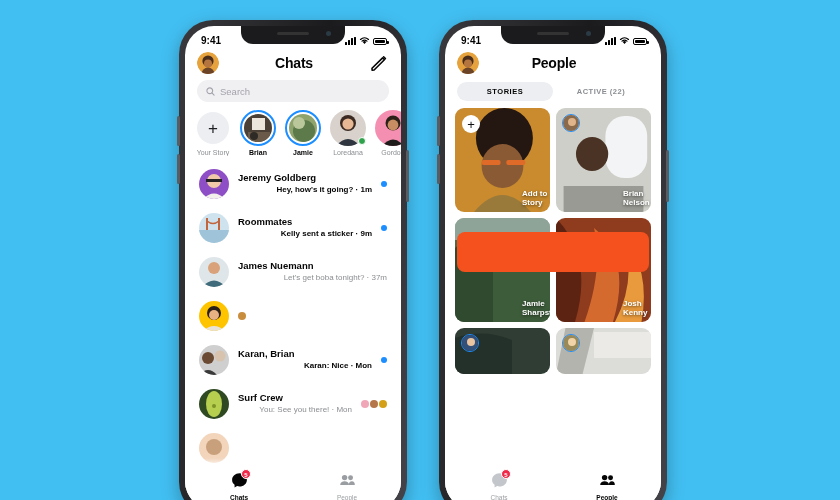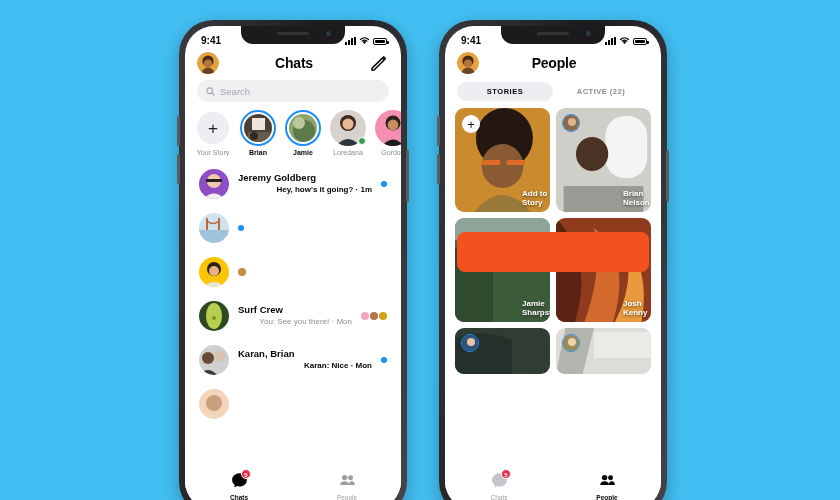--- a/index.html
+++ b/index.html
@@ -333,53 +333,52 @@
       </div>
 
       <div class="chatrow unread">
         <div class="av">
           <svg viewBox="0 0 30 30" width="30" height="30">
               <rect width="30" height="30" fill="#cfe3ef"></rect>
           <rect y="17" width="30" height="13" fill="#9fc3d9"></rect>
               <path d="M8 17 L8 5 M20 17 L20 5" stroke="#c2663e" stroke-width="2"></path>
           <path d="M8 8 Q14 13 20 8" stroke="#c2663e" stroke-width="1.6" fill="none"></path>
             </svg></div>
+        <div class="txt">
+          <div class="nm">Roommates</div>
+          <div class="pv"><span>Kelly sent a sticker</span>
+            · <span>9m</span></div>
+        </div>
         <span class="blue-dot"></span>
       </div>
 
+      <div class="chatrow">
+        <div class="av">
+          <svg viewBox="0 0 30 30" width="30" height="30">
+              <rect width="30" height="30" fill="#dfe6ea"></rect>
+          <circle cx="15" cy="11" r="6" fill="#d9a27a"></circle>
+              <path d="M3 30 Q15 17 27 30Z" fill="#3f6b7a"></path>
+            </svg></div>
+        <div class="txt">
+          <div class="nm">James Nuemann</div>
+          <div class="pv"><span>Let's get boba tonight?</span>
+            · <span>37m</span></div>
+        </div>
+      </div>
 
       <div class="chatrow">
         <div class="av">
           <svg viewBox="0 0 30 30" width="30" height="30">
               <rect width="30" height="30" fill="#ffc400"></rect>
           <circle cx="15" cy="12" r="7" fill="#2b2018"></circle>
               <circle cx="15" cy="14" r="5" fill="#e8b183"></circle>
           <path d="M4 30 Q15 20 26 30Z" fill="#e8e2d8"></path>
             </svg></div>
         <span class="seen">
           <span style="background:#c98d3e"></span>
-          </span>
-      </div>
-
-      <div class="chatrow">
-        <div class="av">
-          <svg viewBox="0 0 30 30" width="30" height="30">
-              <rect width="30" height="30" fill="#2f4a22"></rect>
-          <ellipse cx="15" cy="15" rx="8" ry="13" fill="#b7cf4f"></ellipse>
-              <circle cx="15" cy="17" r="2" fill="#7d9328"></circle>
-            </svg></div>
-        <div class="txt">
-          <div class="nm">Surf Crew</div>
-          <div class="pv"><span>You: See you there!</span>
-            · <span>Mon</span></div>
-        </div>
-        <span class="seen">
-          <span style="background:#f0a6b6"></span>
-            <span style="background:#b5764a"></span>
-            <span style="background:#d4a017"></span>
           </span>
       </div>
 
       <div class="chatrow unread">
         <div class="av">
           <svg viewBox="0 0 30 30" width="30" height="30">
               <rect width="30" height="30" fill="#cfcfcf"></rect>
           <circle cx="9" cy="13" r="6" fill="#6b4a33"></circle>
               <circle cx="21" cy="11" r="5.5" fill="#d8c4ae"></circle>
           <path d="M0 30 Q9 20 18 30Z" fill="#3a3a3a"></path>
@@ -388,20 +387,39 @@
           <div class="nm">Karan, Brian</div>
           <div class="pv"><span>Karan: Nice</span>
             · <span>Mon</span></div>
         </div>
         <span class="blue-dot"></span>
       </div>
 
       <div class="chatrow">
         <div class="av">
           <svg viewBox="0 0 30 30" width="30" height="30">
+              <rect width="30" height="30" fill="#2f4a22"></rect>
+          <ellipse cx="15" cy="15" rx="8" ry="13" fill="#b7cf4f"></ellipse>
+              <circle cx="15" cy="17" r="2" fill="#7d9328"></circle>
+            </svg></div>
+        <div class="txt">
+          <div class="nm">Surf Crew</div>
+          <div class="pv"><span>You: See you there!</span>
+            · <span>Mon</span></div>
+        </div>
+        <span class="seen">
+          <span style="background:#f0a6b6"></span>
+            <span style="background:#b5764a"></span>
+            <span style="background:#d4a017"></span>
+          </span>
+      </div>
+
+      <div class="chatrow">
+        <div class="av">
+          <svg viewBox="0 0 30 30" width="30" height="30">
               <rect width="30" height="30" fill="#f2d5bb"></rect>
           <circle cx="15" cy="14" r="8" fill="#c9a07c"></circle>
             </svg></div>
         <div class="txt">
             <div class="nm">&nbsp;</div>
           </div>
       </div>
     </div>
 
     <div class="scroll-mask"></div>

